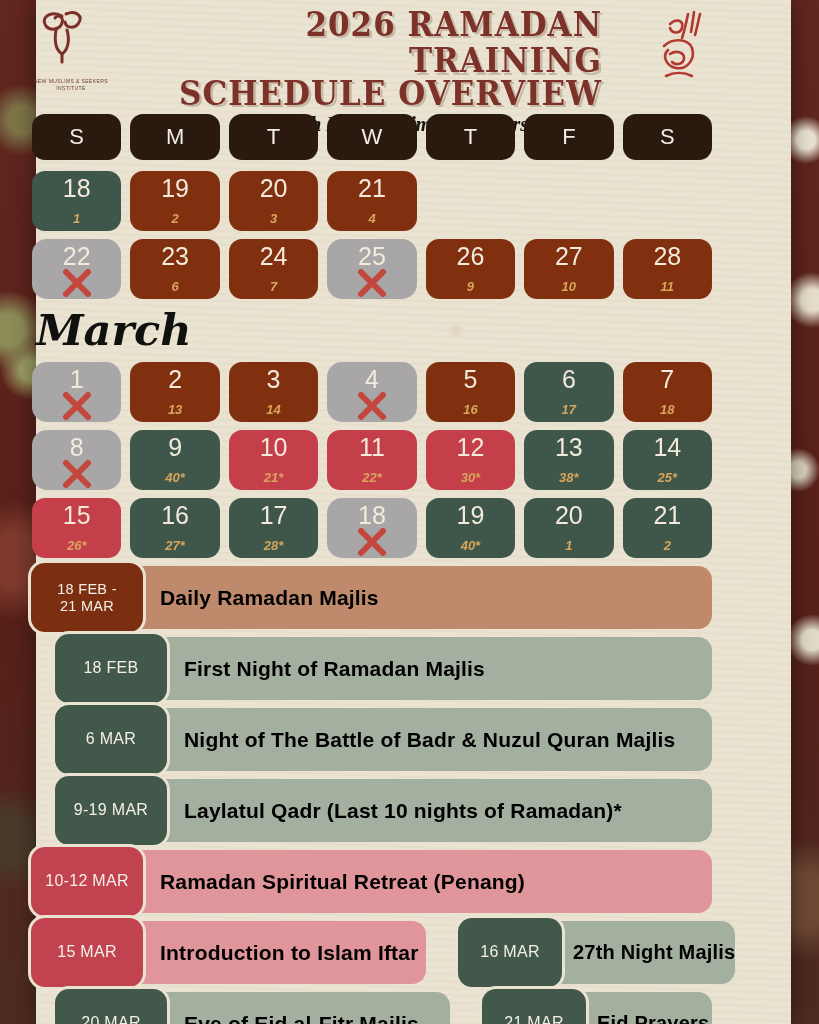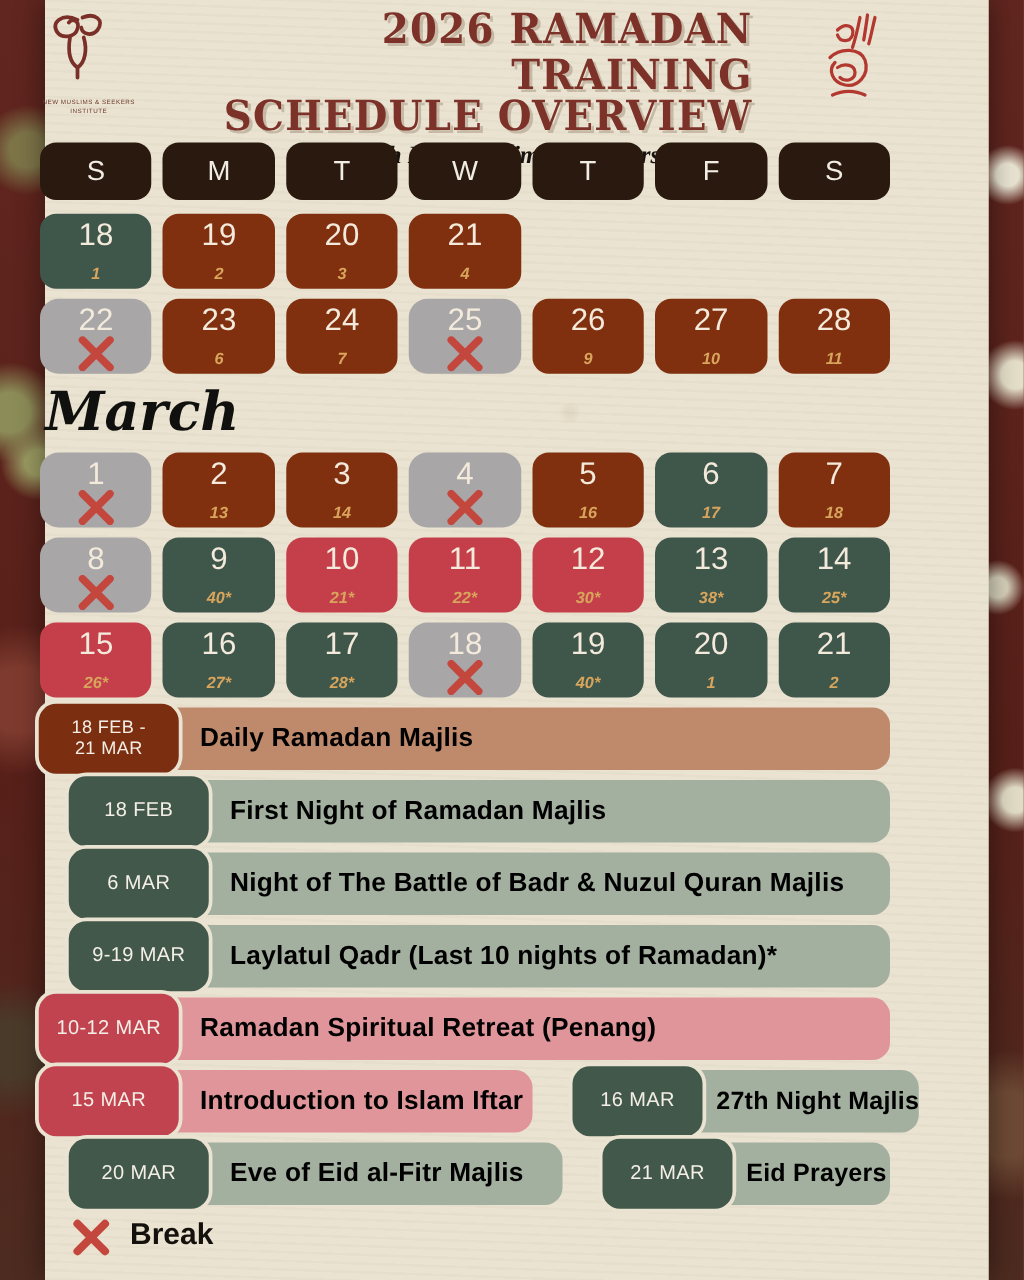--- a/index.html
+++ b/index.html
@@ -59,21 +59,21 @@
   .month-label-inline{grid-column:1/4;align-self:center;padding-left:6px;}
   .month-label, .month-label-inline{
     font-family:"DejaVu Serif", serif;font-style:italic;font-weight:600;
     font-size:43px;color:#10100e;line-height:1;
   }
   .month-label{margin:10px 0 10px 4px;}
 
   
   .legend{margin-top:4px;}
   .lg-row{display:flex;gap:9px;margin-bottom:8px;}
-  .lg-bar{position:relative;height:50px;border-radius:14px;flex:1;display:flex;align-items:center;padding-left:128px;box-sizing:border-box;}
+  .lg-bar{position:relative;height:63px;border-radius:14px;flex:1;display:flex;align-items:center;padding-left:128px;box-sizing:border-box;}
   .lg-bar.split-left{flex:0 0 394px;}
   .lg-bar.split-right{flex:1;padding-left:114px;}
   .lg-bar.v-brown{background:var(--c-bar-tan,#BF8A6C);}
   .lg-bar.v-green{background:var(--c-bar-sage,#A3AF9F);margin-left:24px;}
   .lg-bar.v-red{background:var(--c-bar-pink,#DF9599);}
   .lg-badge{
     position:absolute;left:-1px;top:-3px;bottom:-3px;width:112px;border-radius:14px;
     box-shadow:0 0 0 3px var(--c-paper,#EAE3D1);
     display:flex;align-items:center;justify-content:center;text-align:center;
     color:#F4EFE6;font-size:16px;letter-spacing:.3px;white-space:pre-line;line-height:1.15;

